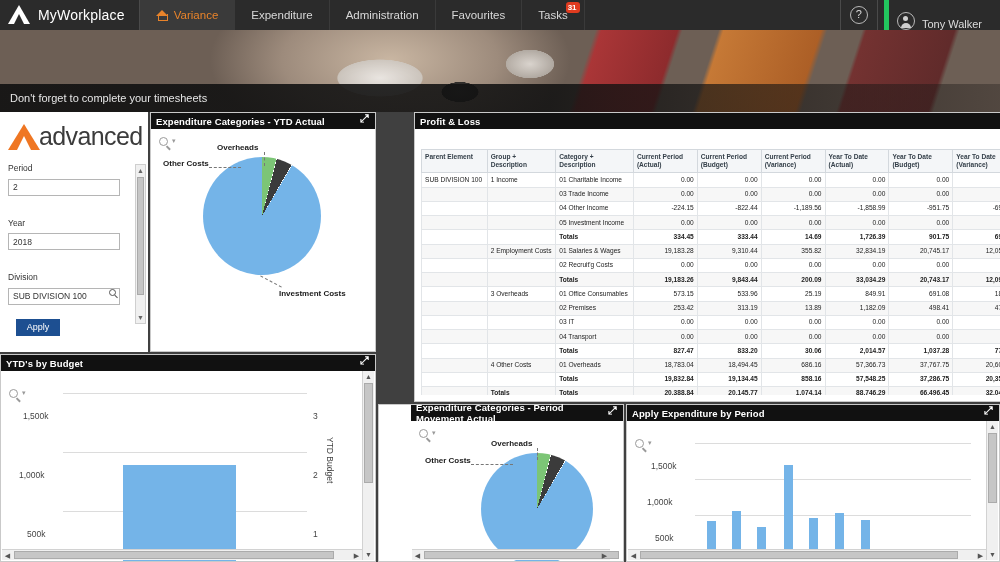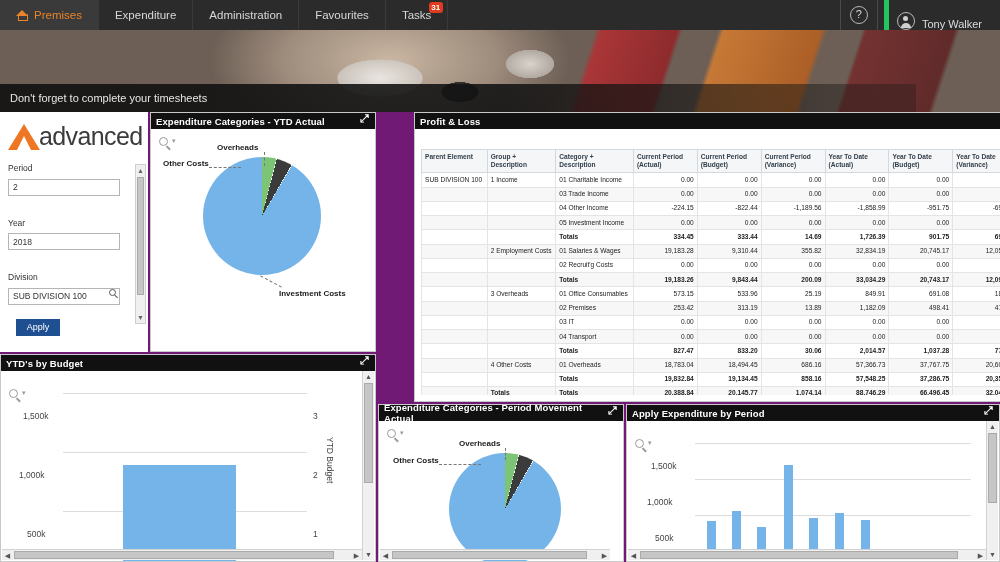--- a/index.html
+++ b/index.html
@@ -87,30 +87,30 @@
   }
   .hero-desk {
     position: absolute; left: 300px; top: 8px; width: 420px; height: 74px;
     background:
       radial-gradient(ellipse 60px 26px at 80px 40px, #f2f0ee 0%, #cfcac4 70%, rgba(0,0,0,0) 72%),
       radial-gradient(ellipse 34px 20px at 230px 26px, #e8e4df 0%, #b9b3ac 70%, rgba(0,0,0,0) 72%),
       radial-gradient(ellipse 26px 14px at 160px 54px, #2e2e2e 0%, #1a1a1a 70%, rgba(0,0,0,0) 72%);
     opacity: .85;
   }
   .hero-msg-bar {
-    position: absolute; left: 0; bottom: 0; width: 916px; height: 28px;
+    position: absolute; left: 0; bottom: 0; width: 1000px; height: 28px;
     background: linear-gradient(90deg, rgba(18,18,18,.92) 0%, rgba(18,18,18,.88) 55%, rgba(30,26,24,.35) 100%);
     display: flex; align-items: center; padding-left: 10px;
   }
   .hero-msg { color: #e6e6e6; font-size: 11px; }
 
   
   .workspace {
     position: absolute; top: 112px; left: 0; width: 1000px; height: 450px;
-    background: #701a75;
+    background: #404040;
   }
 
   .panel { position: absolute; background: #ffffff; border: 1px solid #c9c9c9; }
   .panel-head {
     height: 16px; background: #111111; color: #ffffff;
     font-size: 9.5px; font-weight: bold; display: flex; align-items: center;
     padding: 0 5px; letter-spacing: .1px;
   }
   .panel-head .ph-icons { margin-left: auto; display: flex; align-items: center; gap: 6px; }
   .expand-ico { width: 10px; height: 10px; position: relative; }
@@ -180,21 +180,21 @@
   .side-scroll .thumb { position: absolute; top: 12px; left: 1px; width: 7px; height: 118px; background: #c6c6c6; border: 1px solid #aaa; }
   .side-scroll .arw.bot { position: absolute; bottom: 0; width: 100%; }
 
   
   #pnl-exp-ytd { left: 150px; top: 0; width: 226px; height: 240px; }
   
   #pnl-pl { left: 378px; top: 0; width: 622px; height: 290px; margin-left: 36px; }
   
   #pnl-ytd-period { left: 0; top: 242px; width: 376px; height: 208px; }
   
-  #pnl-exp-pm { left: 378px; top: 292px; width: 246px; height: 158px; }
+  #pnl-exp-pm { left: 378px; top: 292px; width: 246px; height: 158px; padding-left: 32px; }
   
   #pnl-act-exp { left: 626px; top: 292px; width: 374px; height: 158px; }
 
   .chart-body { position: relative; width: 100%; height: calc(100% - 16px); overflow: hidden; background: #fff; }
   .pie {
     border-radius: 50%;
     background: conic-gradient(from 0deg,
       #7cc576 0deg 14deg,
       #ffffff 14deg 14.6deg,
       #3b3b3b 14.6deg 30deg,
@@ -244,23 +244,27 @@
   .bar { position: absolute; background: #74b4e8; }
   .rot-lbl {
     position: absolute; font-size: 8.5px; color: #444;
     writing-mode: vertical-rl; text-orientation: mixed;
   }
 </style>
 </head>
 <body>
 
 <div class="topnav">
+  <div class="brand">
+    <div class="brand-logo"></div>
+    <div class="brand-title">MyWorkplace</div>
+  </div>
   <div class="navitem active">
     <span class="home-ico"></span>
-    <span>Premises</span>
+    <span>Variance</span>
   </div>
   <div class="navitem">
     <span>Expenditure</span>
   </div>
   <div class="navitem">
     <span>Administration</span>
   </div>
   <div class="navitem">
     <span>Favourites</span>
   </div>

